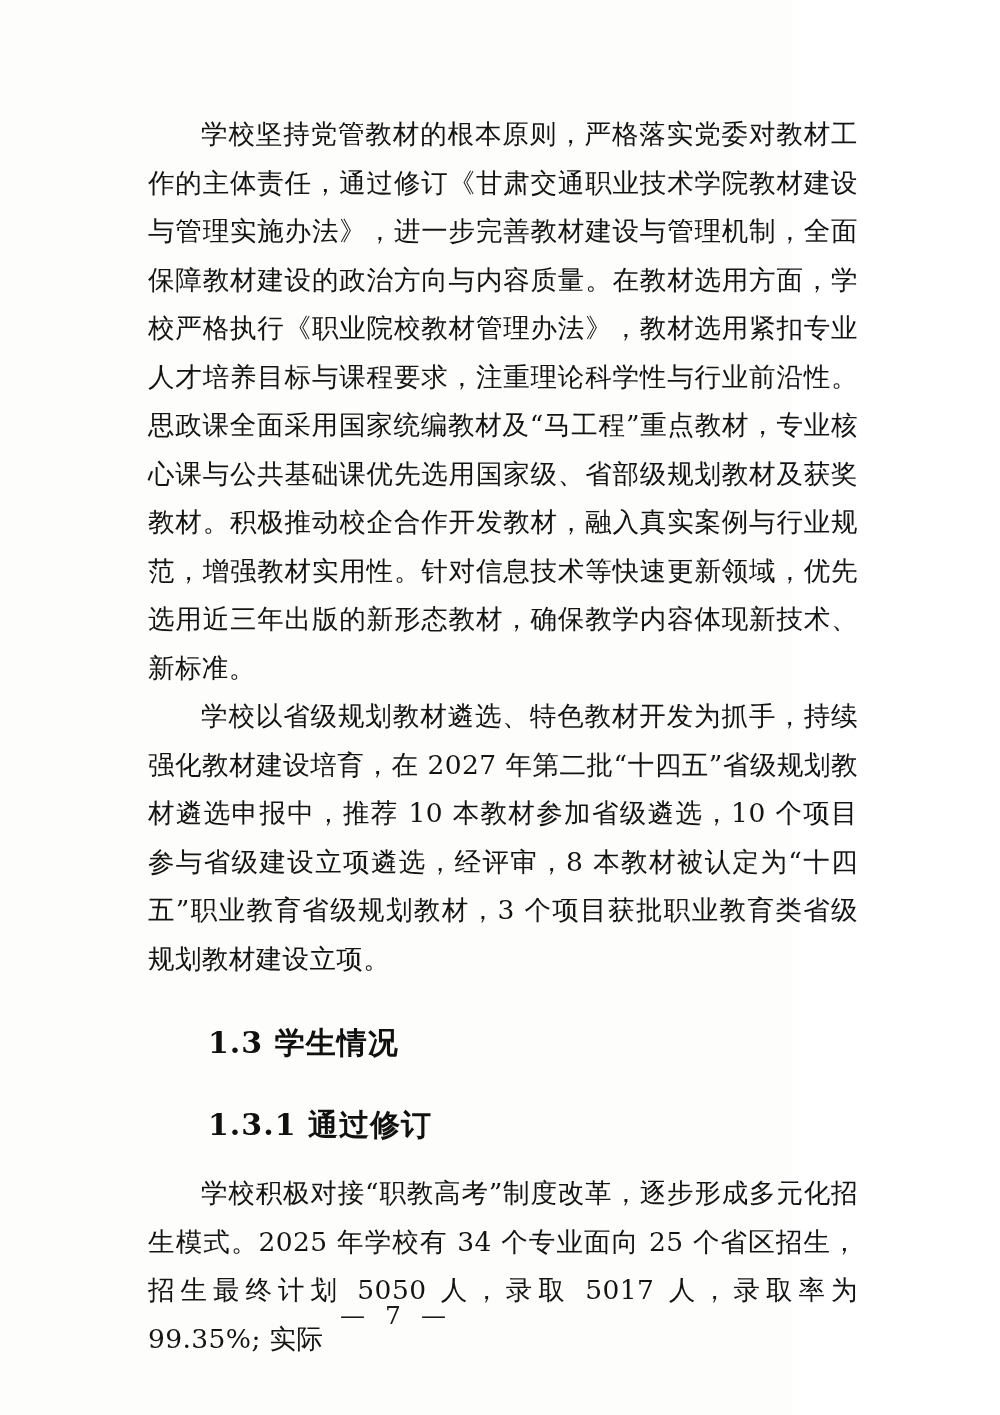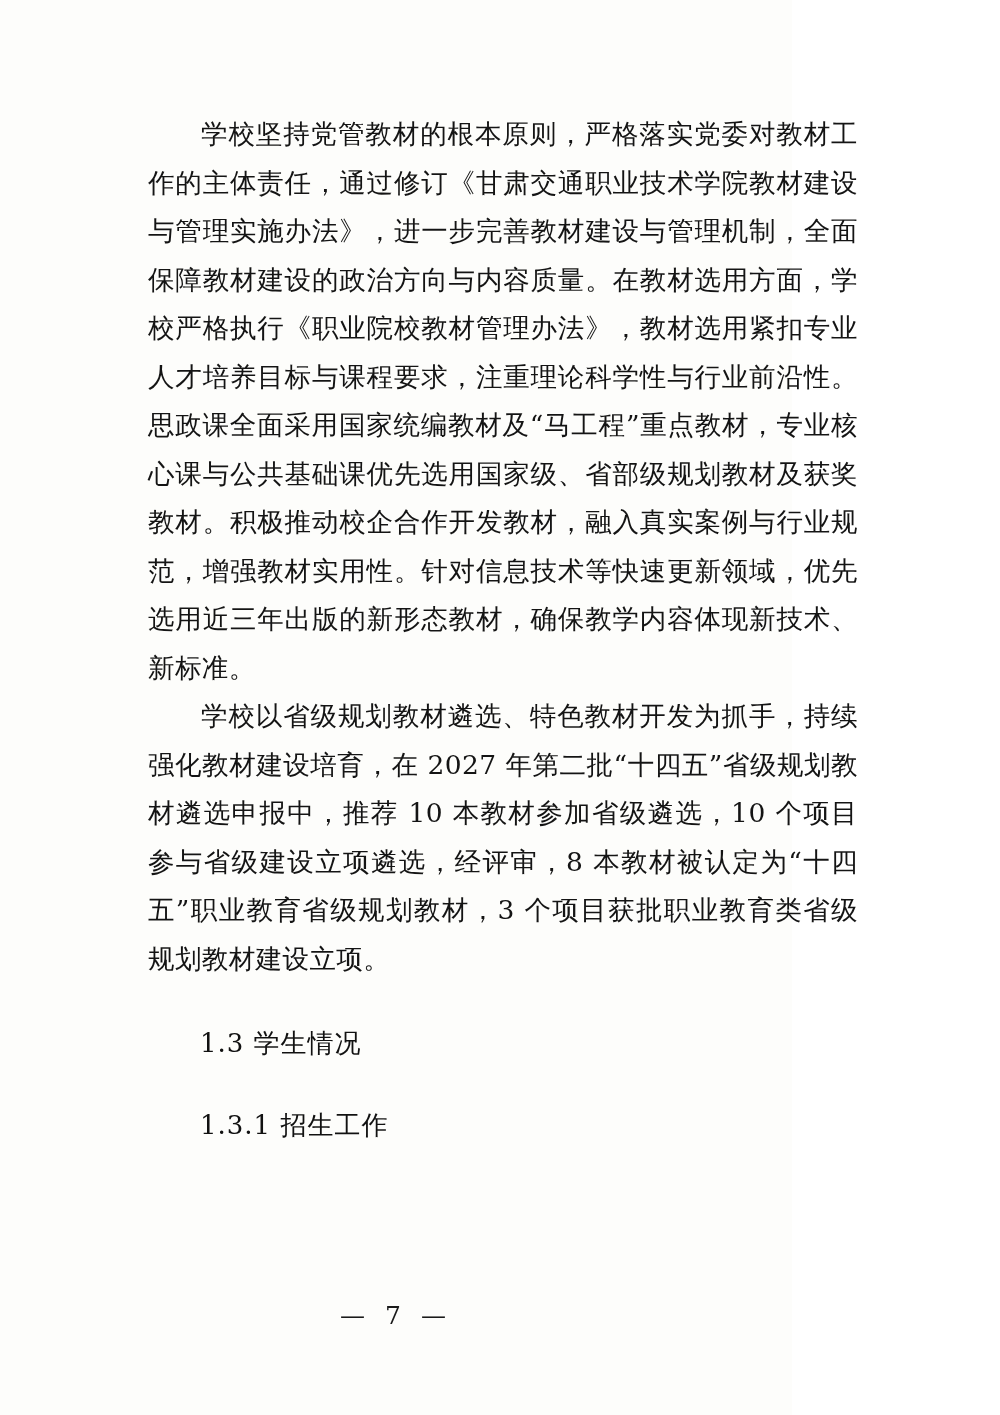--- a/index.html
+++ b/index.html
@@ -35,23 +35,23 @@
     text-align: justify;
     text-justify: inter-ideograph;
     text-indent: 2em;
     letter-spacing: 0.4px;
     color: #141414;
   }
   p.para + p.para {
     margin-top: 0;
   }
   h3.heading {
-    font-size: 26px;
+    font-size: 30px;
     line-height: 48px;
-    font-weight: normal;
+    font-weight: bold;
     margin: 36px 0 0 0;
     text-indent: 2em;
     letter-spacing: 1px;
     color: #111;
   }
   h3.heading.sub {
     margin-top: 34px;
   }
   .gap {
     height: 20px;
@@ -73,21 +73,22 @@
 
 <div class="page">
   <div class="content">
 
     <p class="para">学校坚持党管教材的根本原则，严格落实党委对教材工作的主体责任，通过修订《甘肃交通职业技术学院教材建设与管理实施办法》，进一步完善教材建设与管理机制，全面保障教材建设的政治方向与内容质量。在教材选用方面，学校严格执行《职业院校教材管理办法》，教材选用紧扣专业人才培养目标与课程要求，注重理论科学性与行业前沿性。思政课全面采用国家统编教材及“马工程”重点教材，专业核心课与公共基础课优先选用国家级、省部级规划教材及获奖教材。积极推动校企合作开发教材，融入真实案例与行业规范，增强教材实用性。针对信息技术等快速更新领域，优先选用近三年出版的新形态教材，确保教学内容体现新技术、新标准。</p>
 
     <p class="para">学校以省级规划教材遴选、特色教材开发为抓手，持续强化教材建设培育，在 2027 年第二批“十四五”省级规划教材遴选申报中，推荐 10 本教材参加省级遴选，10 个项目参与省级建设立项遴选，经评审，8 本教材被认定为“十四五”职业教育省级规划教材，3 个项目获批职业教育类省级规划教材建设立项。</p>
 
     <h3 class="heading">1.3 学生情况</h3>
 
-    <h3 class="heading sub">1.3.1 招生工作</h3>
+    <h3 class="heading sub">1.3.1 通过修订</h3>
 
     <div class="gap"></div>
 
+    <p class="para">学校积极对接“职教高考”制度改革，逐步形成多元化招生模式。2025 年学校有 34 个专业面向 25 个省区招生，招生最终计划 5050 人，录取 5017 人，录取率为 99.35%; 实际</p>
 
   </div>
 
   <div class="page-number">— 7 —</div>
 </div>
 
 </body></html>

